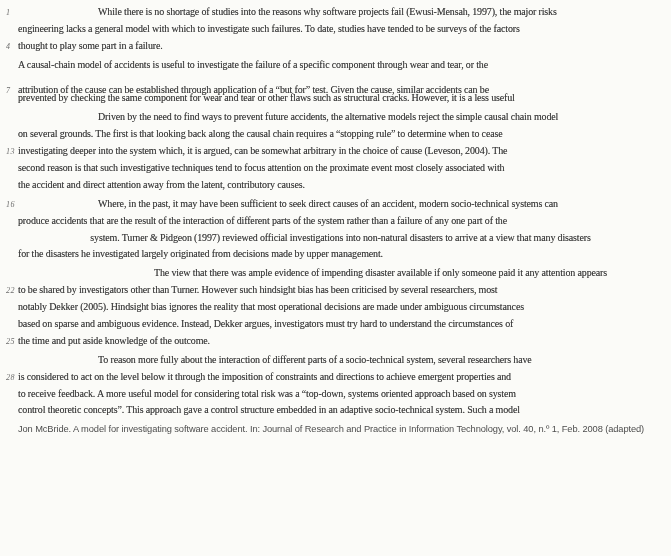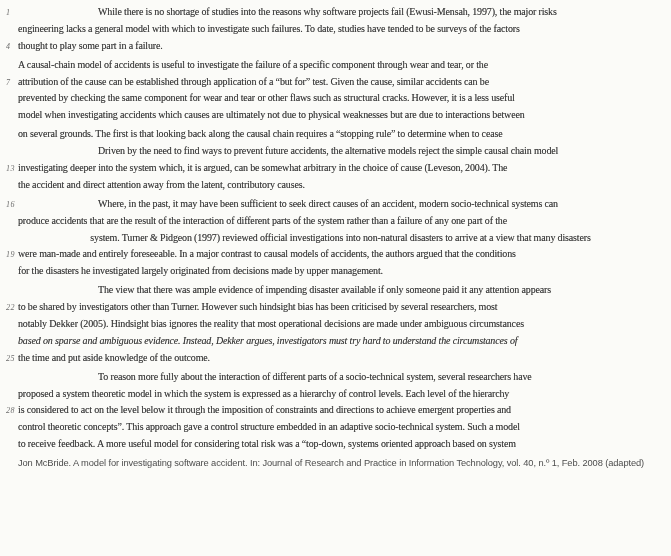--- a/index.html
+++ b/index.html
@@ -71,110 +71,102 @@
     <span class="txt">thought to play some part in a failure.</span>
   </div>
       </div>
       <div class="para">
         <div class="line">
     <span class="num"></span>
     <span class="txt" style="word-spacing: 0px;">A causal-chain model of accidents is useful to investigate the failure of a specific component through wear and tear, or the</span>
   </div>
         <div class="line">
     <span class="num">7</span>
-    <span class="txt" style="word-spacing: 0px;">attribution of the cause can be established through application of a “but for” test. Given the cause, similar accidents can be</span>
+    <span class="txt" style="word-spacing: 0px; margin-top: 8px;">attribution of the cause can be established through application of a “but for” test. Given the cause, similar accidents can be</span>
   </div>
         <div class="line">
     <span class="num"></span>
     <span class="txt" style="word-spacing: 0px;">prevented by checking the same component for wear and tear or other flaws such as structural cracks. However, it is a less useful</span>
   </div>
-        <div class="line">
-    <span class="num"></span>
-    <span class="txt" style="word-spacing: 0px;">model when investigating accidents which causes are ultimately not due to physical weaknesses but are due to interactions between</span>
-  </div>
       </div>
       <div class="para">
-        <div class="line">
-    <span class="num"></span>
-    <span class="txt" style="word-spacing: 0px;">on several grounds. The first is that looking back along the causal chain requires a “stopping rule” to determine when to cease</span>
-  </div>
         <div class="line first">
     <span class="num"></span>
     <span class="txt" style="word-spacing: 0px;">Driven by the need to find ways to prevent future accidents, the alternative models reject the simple causal chain model</span>
   </div>
         <div class="line">
+    <span class="num"></span>
+    <span class="txt" style="word-spacing: 0px;">on several grounds. The first is that looking back along the causal chain requires a “stopping rule” to determine when to cease</span>
+  </div>
+        <div class="line">
     <span class="num">13</span>
     <span class="txt" style="word-spacing: 0px;">investigating deeper into the system which, it is argued, can be somewhat arbitrary in the choice of cause (Leveson, 2004). The</span>
+  </div>
+        <div class="line">
+    <span class="num"></span>
+    <span class="txt" style="word-spacing: 0px;">second reason is that such investigative techniques tend to focus attention on the proximate event most closely associated with</span>
   </div>
         <div class="line last">
     <span class="num"></span>
     <span class="txt">the accident and direct attention away from the latent, contributory causes.</span>
   </div>
       </div>
       <div class="para">
         <div class="line first">
     <span class="num">16</span>
     <span class="txt" style="word-spacing: 0px;">Where, in the past, it may have been sufficient to seek direct causes of an accident, modern socio-technical systems can</span>
   </div>
         <div class="line">
     <span class="num"></span>
     <span class="txt" style="word-spacing: 0px;">produce accidents that are the result of the interaction of different parts of the system rather than a failure of any one part of the</span>
   </div>
         <div class="line">
     <span class="num"></span>
     <span class="txt" style="word-spacing: 0px; text-align: center;">system. Turner &amp; Pidgeon (1997) reviewed official investigations into non-natural disasters to arrive at a view that many disasters</span>
   </div>
-        <div class="line">
-    <span class="num">19</span>
-    <span class="txt" style="word-spacing: 0px;">were man-made and entirely foreseeable. In a major contrast to causal models of accidents, the authors argued that the conditions</span>
-  </div>
         <div class="line last">
     <span class="num"></span>
     <span class="txt">for the disasters he investigated largely originated from decisions made by upper management.</span>
   </div>
       </div>
       <div class="para">
         <div class="line first">
     <span class="num"></span>
-    <span class="txt" style="word-spacing: 0px;">The view that there was ample evidence of impending disaster available if only someone paid it any attention appears</span>
+    <span class="txt" style="word-spacing: 0px; text-align: center;">The view that there was ample evidence of impending disaster available if only someone paid it any attention appears</span>
   </div>
         <div class="line">
     <span class="num">22</span>
     <span class="txt" style="word-spacing: 0px;">to be shared by investigators other than Turner. However such hindsight bias has been criticised by several researchers, most</span>
   </div>
         <div class="line">
     <span class="num"></span>
     <span class="txt" style="word-spacing: 0px;">notably Dekker (2005). Hindsight bias ignores the reality that most operational decisions are made under ambiguous circumstances</span>
   </div>
         <div class="line">
     <span class="num"></span>
-    <span class="txt" style="word-spacing: 0px; font-style: italic;">based on sparse and ambiguous evidence. Instead, Dekker argues, investigators must try hard to understand the circumstances of</span>
+    <span class="txt" style="word-spacing: 0px;">based on sparse and ambiguous evidence. Instead, Dekker argues, investigators must try hard to understand the circumstances of</span>
   </div>
         <div class="line last">
     <span class="num">25</span>
     <span class="txt">the time and put aside knowledge of the outcome.</span>
   </div>
       </div>
       <div class="para">
         <div class="line first">
     <span class="num"></span>
     <span class="txt" style="word-spacing: 0px;">To reason more fully about the interaction of different parts of a socio-technical system, several researchers have</span>
   </div>
         <div class="line">
-    <span class="num"></span>
-    <span class="txt" style="word-spacing: 0px;">proposed a system theoretic model in which the system is expressed as a hierarchy of control levels. Each level of the hierarchy</span>
-  </div>
-        <div class="line">
     <span class="num">28</span>
     <span class="txt" style="word-spacing: 0px;">is considered to act on the level below it through the imposition of constraints and directions to achieve emergent properties and</span>
   </div>
         <div class="line">
     <span class="num"></span>
-    <span class="txt" style="word-spacing: 0px;">control theoretic concepts”. This approach gave a control structure embedded in an adaptive socio-technical system. Such a model</span>
+    <span class="txt" style="word-spacing: 0px;">to receive feedback. A more useful model for considering total risk was a “top-down, systems oriented approach based on system</span>
   </div>
         <div class="line">
     <span class="num"></span>
-    <span class="txt" style="word-spacing: 0px;">to receive feedback. A more useful model for considering total risk was a “top-down, systems oriented approach based on system</span>
+    <span class="txt" style="word-spacing: 0px;">control theoretic concepts”. This approach gave a control structure embedded in an adaptive socio-technical system. Such a model</span>
   </div>
       </div>
     </div>
   <div class="citation">Jon McBride. A model for investigating software accident. In: Journal of Research and Practice in Information Technology, vol. 40, n.º 1, Feb. 2008 (adapted)</div>
 </div>
 
 </body></html>

